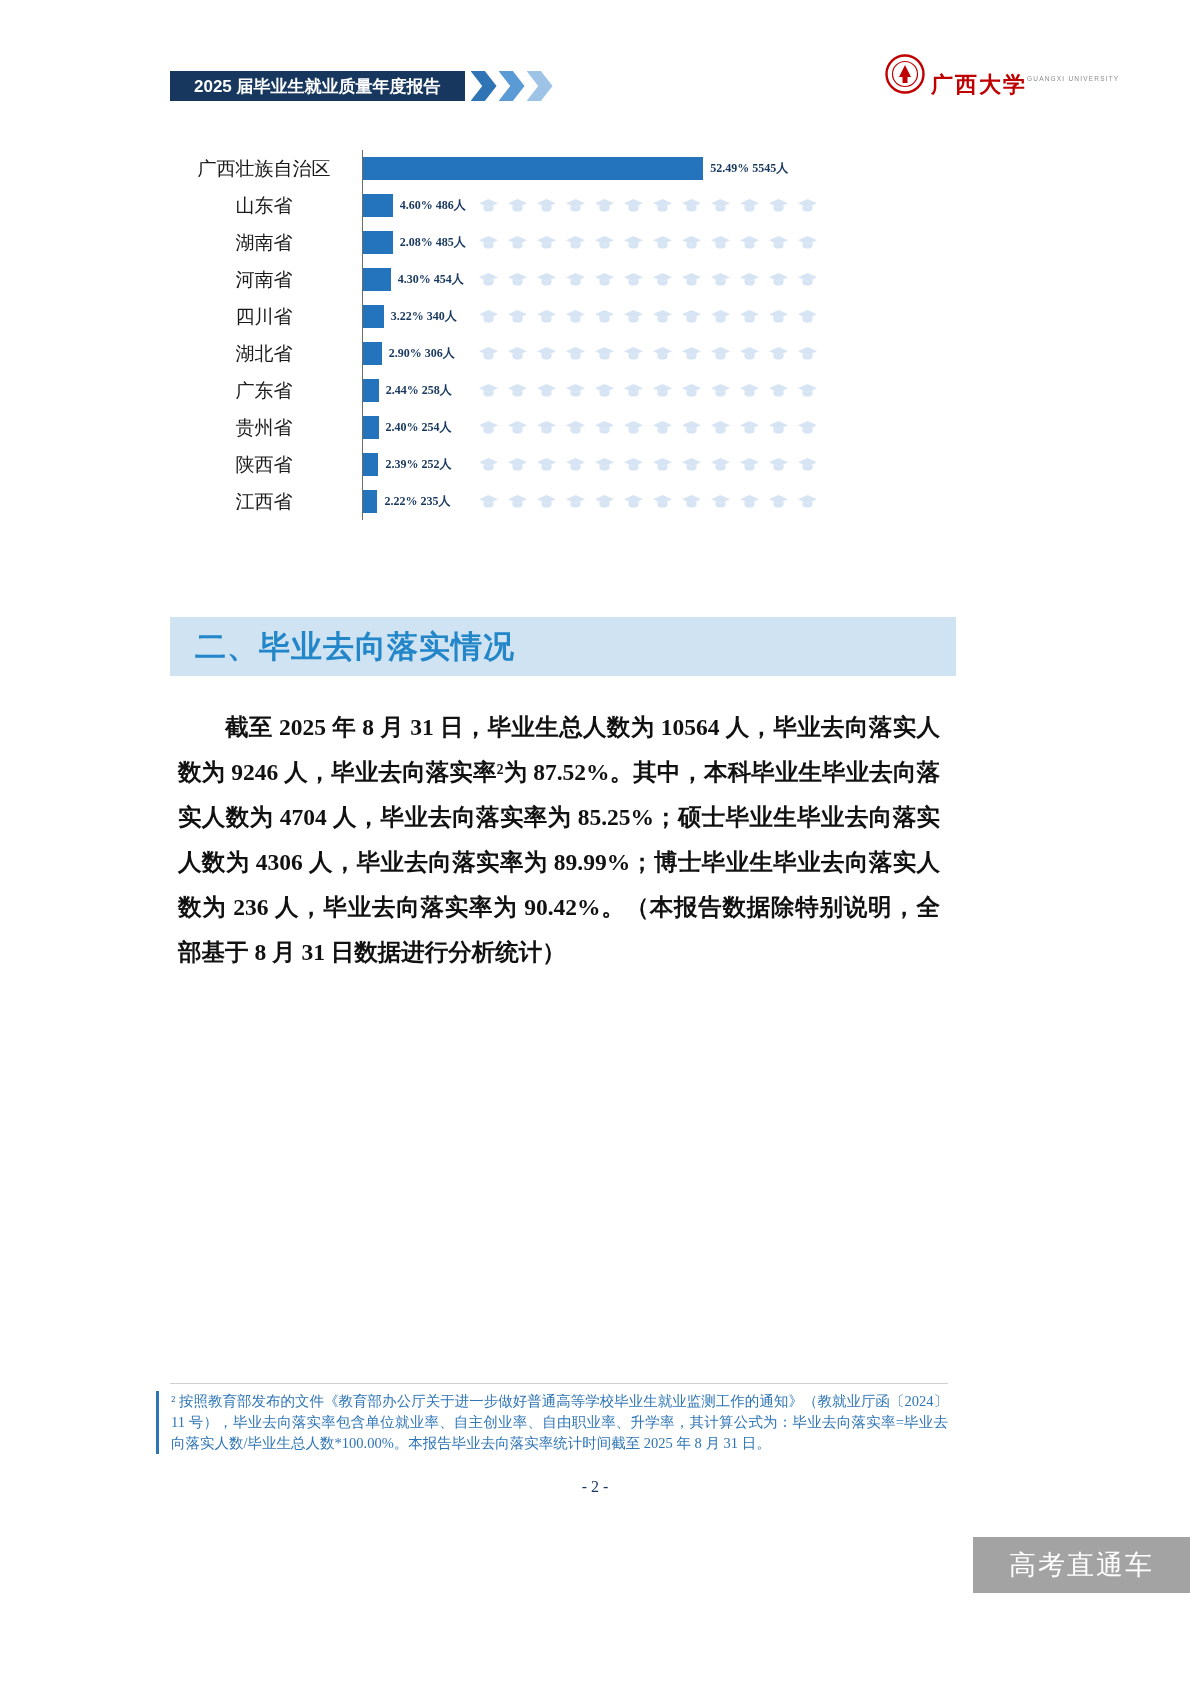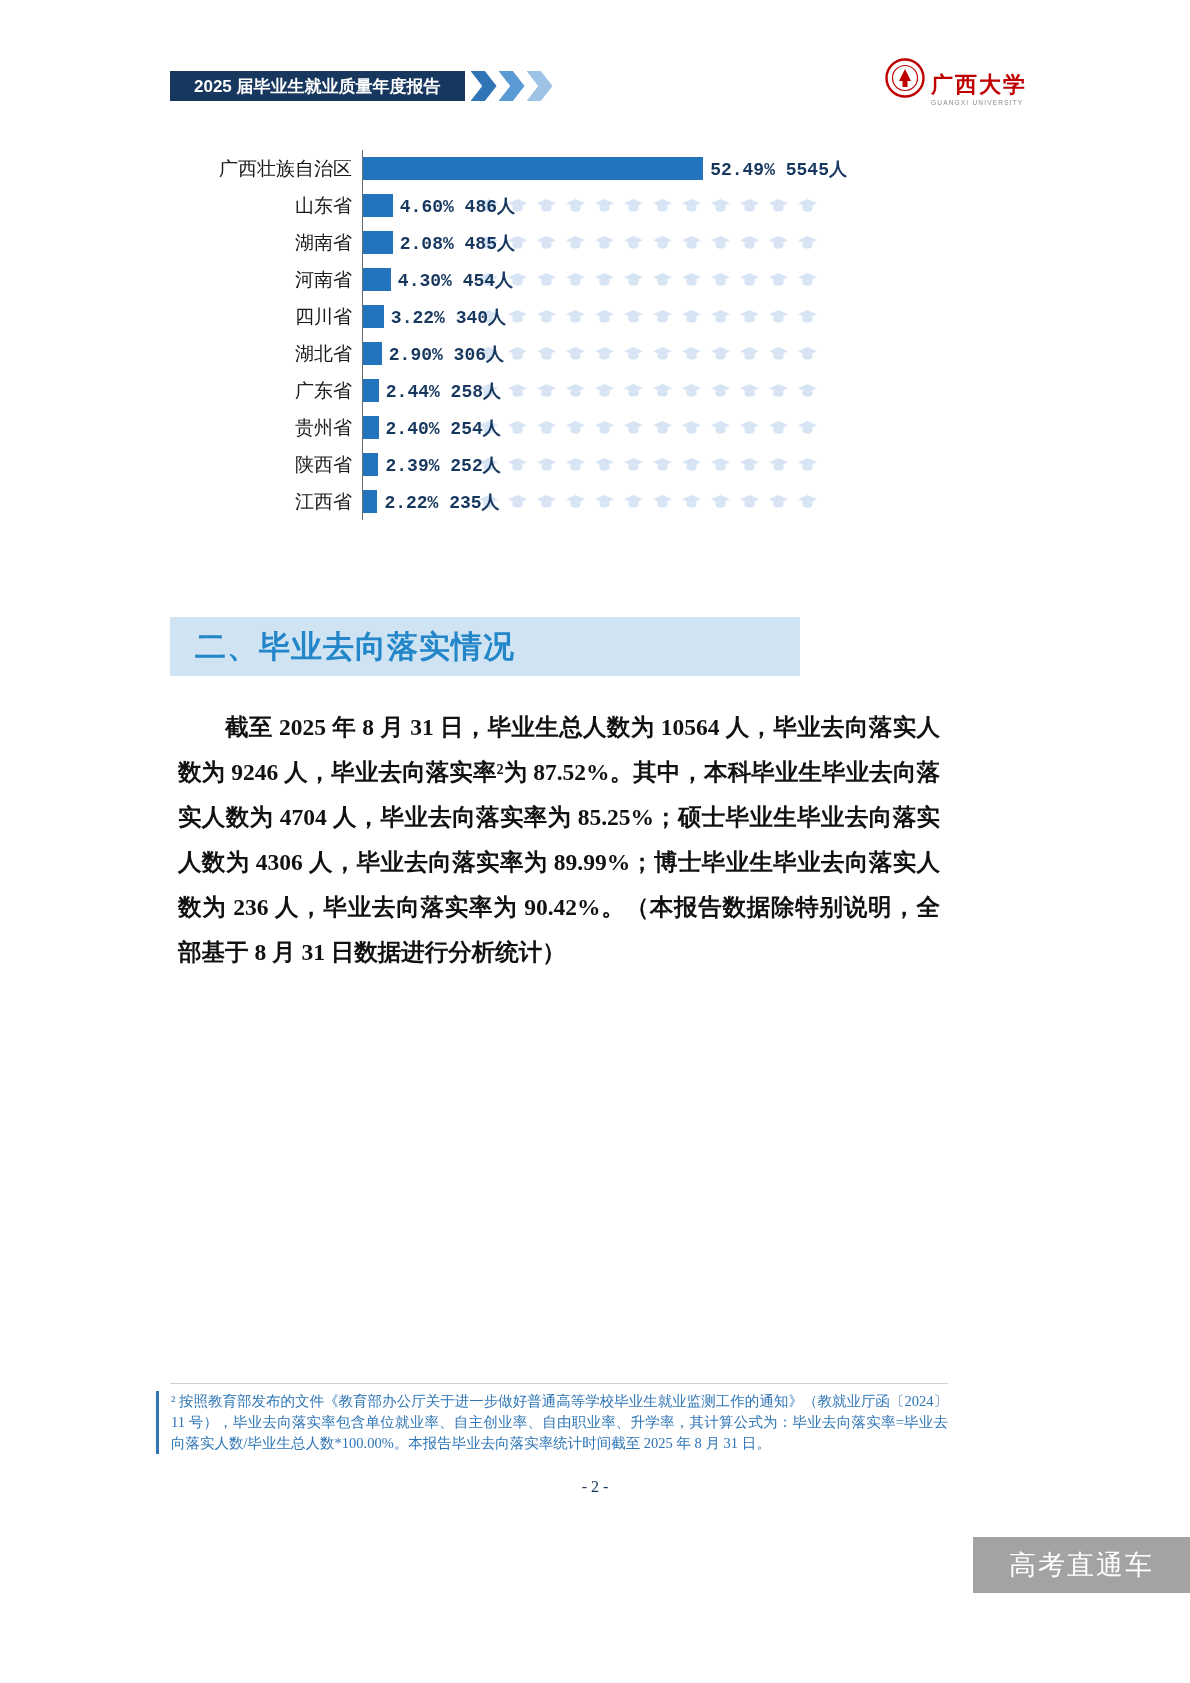--- a/index.html
+++ b/index.html
@@ -19,39 +19,39 @@
 
   
   .header-band{position:absolute;top:71px;left:170px;display:flex;align-items:center;height:30px;}
   .header-bar{background:var(--navy);color:#fff;height:30px;display:flex;align-items:center;
     padding:0 24px;font-family:"Liberation Sans",sans-serif;font-weight:bold;font-size:17px;white-space:nowrap;}
   .chevrons{display:flex;align-items:center;margin-left:4px;}
   .chev{width:26px;height:30px;margin-left:2px;display:inline-block;
     clip-path:polygon(0 0,55% 0,100% 50%,55% 100%,0 100%,45% 50%);}
   .logo{position:absolute;top:50px;left:884px;display:flex;align-items:center;}
   .emblem{display:inline-block;width:42px;height:42px;}
-  .logo-text{display:flex;flex-direction:column;margin-left:5px;margin-top:23px;}
+  .logo-text{display:flex;flex-direction:row;margin-left:5px;margin-top:23px;}
   .logo-cn{color:var(--seal-red);font-size:22px;font-weight:bold;letter-spacing:2px;line-height:24px;}
   .logo-en{color:#8a8a8a;font-size:6.5px;font-family:"Liberation Sans",sans-serif;letter-spacing:1.2px;margin-top:2px;}
 
   
   .chart{position:absolute;top:150px;left:170px;width:778px;}
   .chart-row{display:flex;align-items:center;height:37px;}
-  .chart-cat{width:192px;flex:none;text-align:right;padding-right:10px;font-size:19px;color:#1a1a1a;}
+  .chart-cat{width:192px;flex:none;text-align:center;padding-right:4px;font-size:19px;color:#1a1a1a;}
   .chart-area{position:relative;flex:1;height:100%;display:flex;align-items:center;border-left:1.5px solid #6b6b6b;}
   .icon-strip{position:absolute;left:116px;top:50%;transform:translateY(-50%);display:flex;gap:10px;z-index:0;}
   .cap{display:inline-block;line-height:0;}
   .chart-bar{height:23px;flex:none;position:relative;z-index:1;}
-  .chart-val{margin-left:7px;font-family:Liberation Mono, monospace;font-weight:bold;font-size:18px;
+  .chart-val{margin-left:7px;font-family:Liberation Serif, serif;font-weight:bold;font-size:12px;
     color:var(--navy);white-space:nowrap;position:relative;z-index:1;text-align:right;}
   .chart-caption{margin-top:30px;text-align:center;font-family:"Liberation Sans",sans-serif;
     font-weight:bold;font-size:19px;color:var(--navy);}
 
   
-  .section-heading{position:absolute;top:617px;left:170px;width:630px;height:59px;
+  .section-heading{position:absolute;top:617px;left:170px;width:786px;height:59px;
     background:var(--heading-bg);display:flex;align-items:center;}
   .section-heading span{color:var(--heading-blue);font-family:"Liberation Sans",sans-serif;
     font-weight:bold;font-size:31px;padding-left:25px;letter-spacing:1px;}
 
   
   .body-text{position:absolute;top:697px;left:170px;width:778px;font-size:23.5px;line-height:45px;
     color:#111;text-align:justify;}
   .body-text p{text-indent:2em;margin:8px;font-weight:bold;}
 
   

